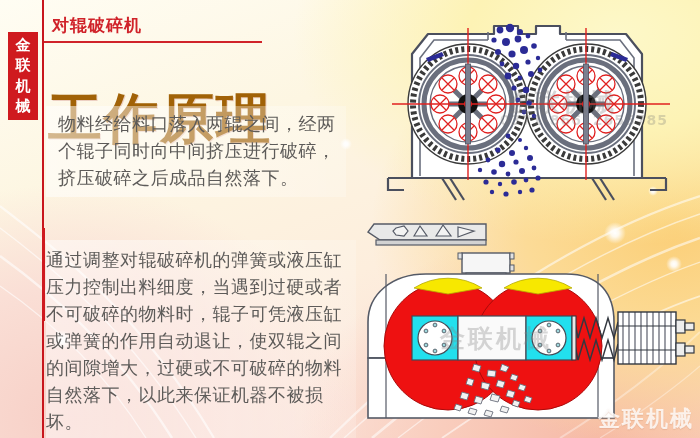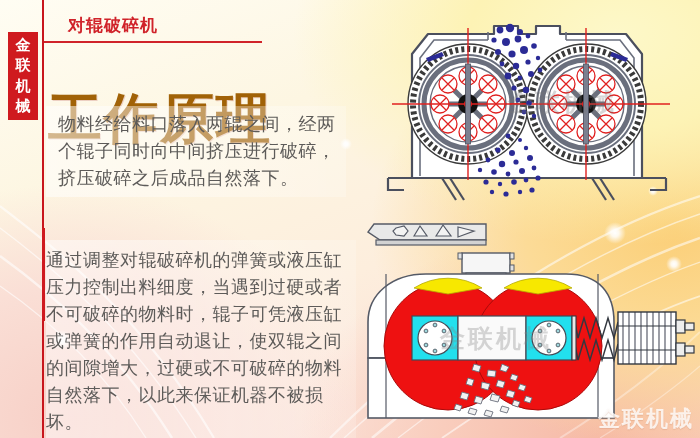--- a/index.html
+++ b/index.html
@@ -41,21 +41,21 @@
     border:2px solid #cf1a1f;background:#cf1a1f;
     display:flex;flex-direction:column;align-items:center;justify-content:space-around;
     box-sizing:border-box;padding:1px 0;
   }
   .logo span{
     display:block;color:#fff;font-size:15px;line-height:15px;font-weight:bold;
     font-family:"DejaVu Sans","Liberation Sans",sans-serif;
   }
   
   .kicker{
-    position:absolute;left:68px;top:14px;
+    position:absolute;left:52px;top:14px;
     color:#d0232a;font-size:17px;font-weight:bold;letter-spacing:1px;
     font-family:"DejaVu Sans","Liberation Sans",sans-serif;
   }
   .kicker-rule{
     position:absolute;left:44px;top:41px;width:218px;height:2px;background:#d0232a;
   }
   .title{
     position:absolute;left:48px;top:42px;
     color:#a16207;font-size:54px;line-height:58px;font-weight:bold;letter-spacing:2px;
     font-family:"DejaVu Sans","Liberation Sans",sans-serif;
@@ -490,16 +490,17 @@
           <rect x="323" y="111" width="9" height="7"></rect>
           <rect x="314" y="131" width="9" height="13"></rect>
           <rect x="323" y="134" width="9" height="7"></rect>
         </g>
 
       </g>
     </svg>
   </div>
 
   <div class="wm-top">金联机械</div>
+  <div class="wm-top-phone">0371-86612655785</div>
   <div class="wm-mid">金联机械</div>
   <div class="wm-bottom">金联机械</div>
 
 </div>
 
 </body></html>

